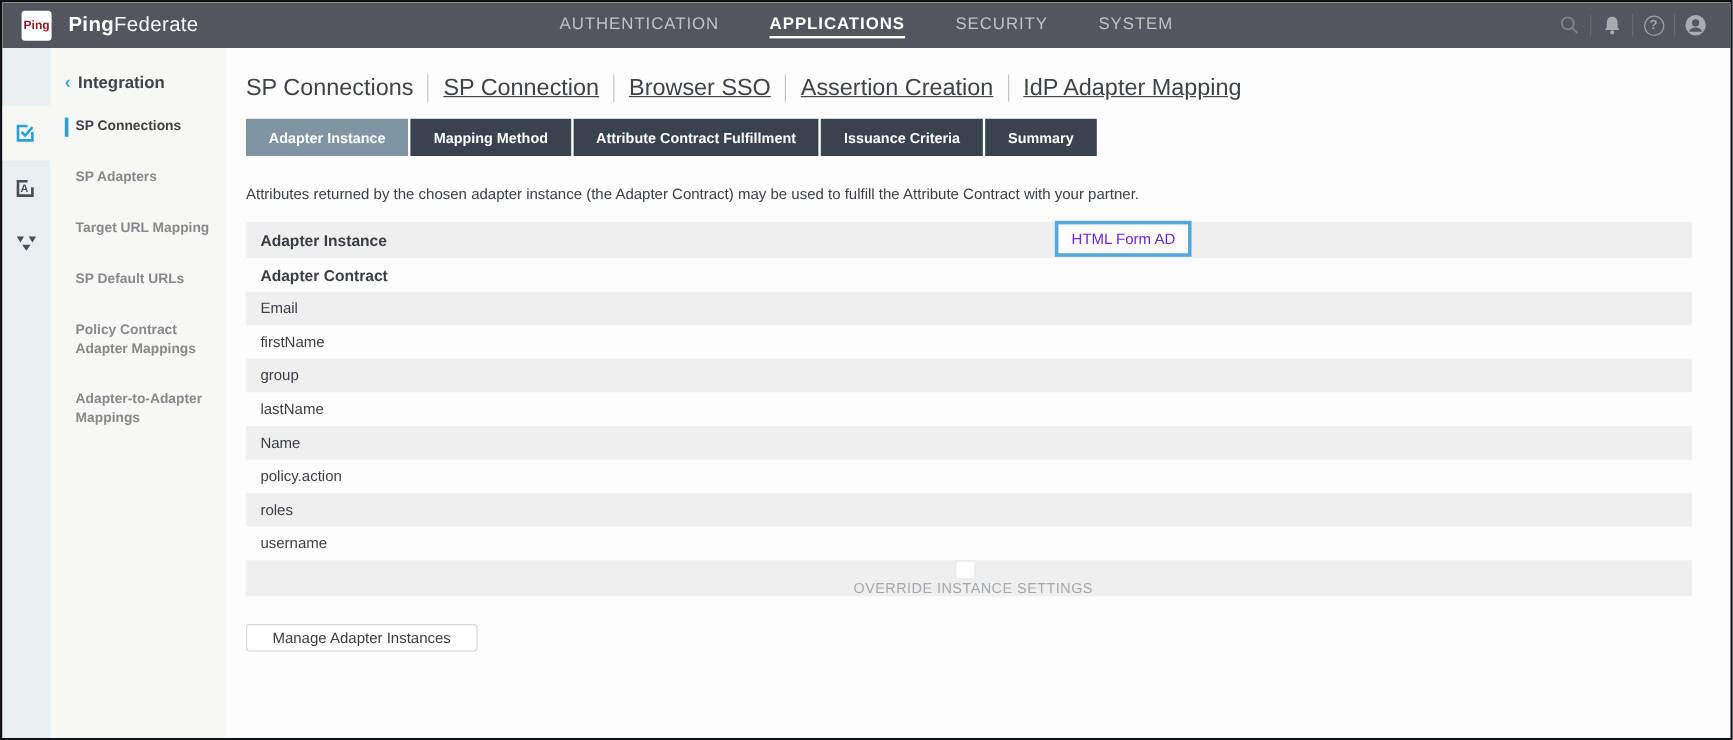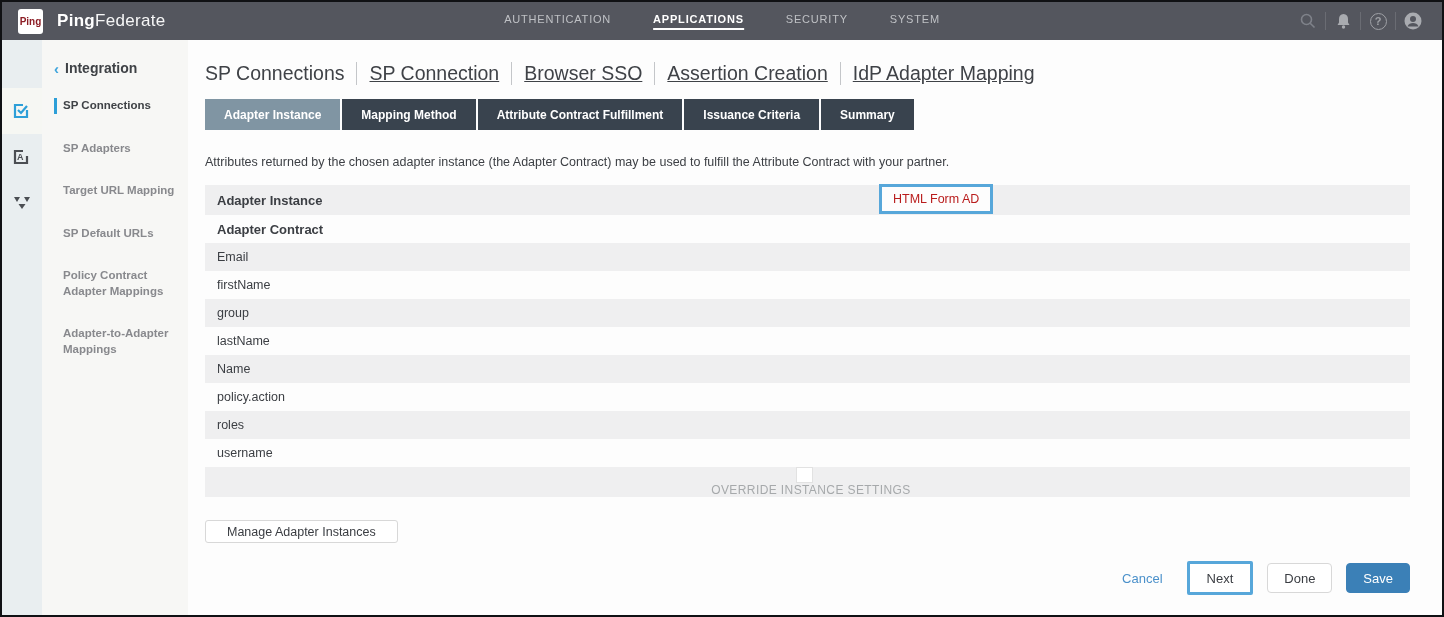--- a/index.html
+++ b/index.html
@@ -6,21 +6,21 @@
   html,body { width:1444px; height:617px; font-family:"Liberation Sans", sans-serif; background:#fff; }
   .frame { width:1444px; height:617px; border:2px solid #101114; background:#fdfdfd; display:flex; flex-direction:column; overflow:hidden; }
 
   
   .topbar { height:38px; background:#54565e; display:flex; align-items:center; flex-shrink:0; position:relative; }
   .logo-box { width:25px; height:25px; background:#fff; border-radius:3px; margin-left:16px; display:flex; align-items:center; justify-content:center; font-size:10px; font-weight:bold; color:#8c1d25; }
   .brand { color:#fff; font-size:17px; margin-left:14px; letter-spacing:.3px; }
   .brand b { font-weight:700; }
   .brand span.lite { font-weight:300; opacity:.95; }
   .topnav { position:absolute; left:50%; transform:translateX(-50%); display:flex; gap:42px; }
-  .topnav .nav-item { color:#bfc1c5; font-size:11px; letter-spacing:.8px; text-decoration:none; padding-bottom:3px; cursor:pointer; }
+  .topnav .nav-item { color:#bfc1c5; font-size:14px; letter-spacing:.8px; text-decoration:none; padding-bottom:3px; cursor:pointer; }
   .topnav .nav-item.active { color:#fff; font-weight:bold; border-bottom:2px solid #fff; }
   .top-icons { margin-left:auto; margin-right:12px; display:flex; align-items:center; }
   .top-icon { width:34px; display:flex; justify-content:center; align-items:center; cursor:pointer; }
   .tsep { width:1px; height:18px; background:#6a6c73; }
   .help-circle { width:17px; height:17px; border:1.5px solid #9fa1a6; border-radius:50%; color:#9fa1a6; font-size:11px; display:flex; align-items:center; justify-content:center; font-weight:bold; }
 
   
   .app-body { display:flex; flex:1; min-height:0; }
   .iconstrip { width:40px; background:#e9eef0; flex-shrink:0; padding-top:48px; display:flex; flex-direction:column; align-items:center; }
   .strip-item { width:40px; height:46px; display:flex; align-items:center; justify-content:center; cursor:pointer; }
@@ -40,21 +40,21 @@
   .tabs { display:flex; gap:2px; margin-top:14px; }
   .tab { height:31px; display:flex; align-items:center; padding:0 19px; background:#39434e; color:#fff; font-size:12px; font-weight:bold; cursor:pointer; }
   .tab.active { background:#8095a3; }
   .desc { margin-top:25px; font-size:12.5px; color:#3d4045; }
 
   .table { margin-top:16px; }
   .row { min-height:28px; display:flex; align-items:center; font-size:12.5px; color:#3b3e43; padding:0 12px; position:relative; }
   .row.gray { background:#efeff0; }
   .row.header-row { font-weight:bold; font-size:13px; }
   .row.instance-row { height:30px; font-weight:bold; font-size:13px; background:#efeff0; }
-  .instance-value { position:absolute; left:674px; top:-1px; background:#fdfdfd; border:3px solid #57a7da; padding:5px 11px; font-weight:normal; font-size:12.5px; color:#b91c1c; }
+  .instance-value { position:absolute; left:674px; top:-1px; background:#fdfdfd; border:3px solid #57a7da; padding:5px 11px; font-weight:normal; font-size:12.5px; color:#6d28d9; }
   .override-row { background:#efeff0; height:30px; display:flex; align-items:center; padding:0 0 0 7px;flex-direction:column; }
   .checkbox { width:17px; height:17px; background:#fff; border:1px solid #e2e2e2; margin-right:13px; cursor:pointer; }
   .override-label { color:#a6a9ab; font-size:12px; letter-spacing:.4px; }
 
   .manage-btn { margin-top:23px; background:#fff; border:1px solid #d8d8d8; border-radius:3px; height:23px; padding:0 21px; font-size:12.5px; color:#3a3d42; font-family:"Liberation Sans",sans-serif; cursor:pointer; }
 
   .footer-actions { display:flex; align-items:center; justify-content:flex-end; gap:14px; margin-top:18px; }
   .cancel-link { color:#4a90ca; font-size:13px; text-decoration:none; margin-right:10px; cursor:pointer; }
   .btn { border-radius:4px; height:30px; padding:0 16px; font-size:13px; font-family:"Liberation Sans",sans-serif; cursor:pointer; }
   .btn-next { background:#fff; border:3px solid #57a7da; border-radius:2px; height:34px; padding:0 17px; color:#3a3d42; }
@@ -175,21 +175,15 @@
         <div class="row gray">roles</div>
         <div class="row">username</div>
         <div class="override-row">
           <div class="checkbox"></div>
           <span class="override-label">OVERRIDE INSTANCE SETTINGS</span>
         </div>
       </div>
 
       <button class="manage-btn">Manage Adapter Instances</button>
 
-      <div class="footer-actions">
-        <a class="cancel-link">Cancel</a>
-        <button class="btn btn-next">Next</button>
-        <button class="btn btn-done">Done</button>
-        <button class="btn btn-save">Save</button>
-      </div>
     </div>
   </div>
 </div>
 
 </body></html>

